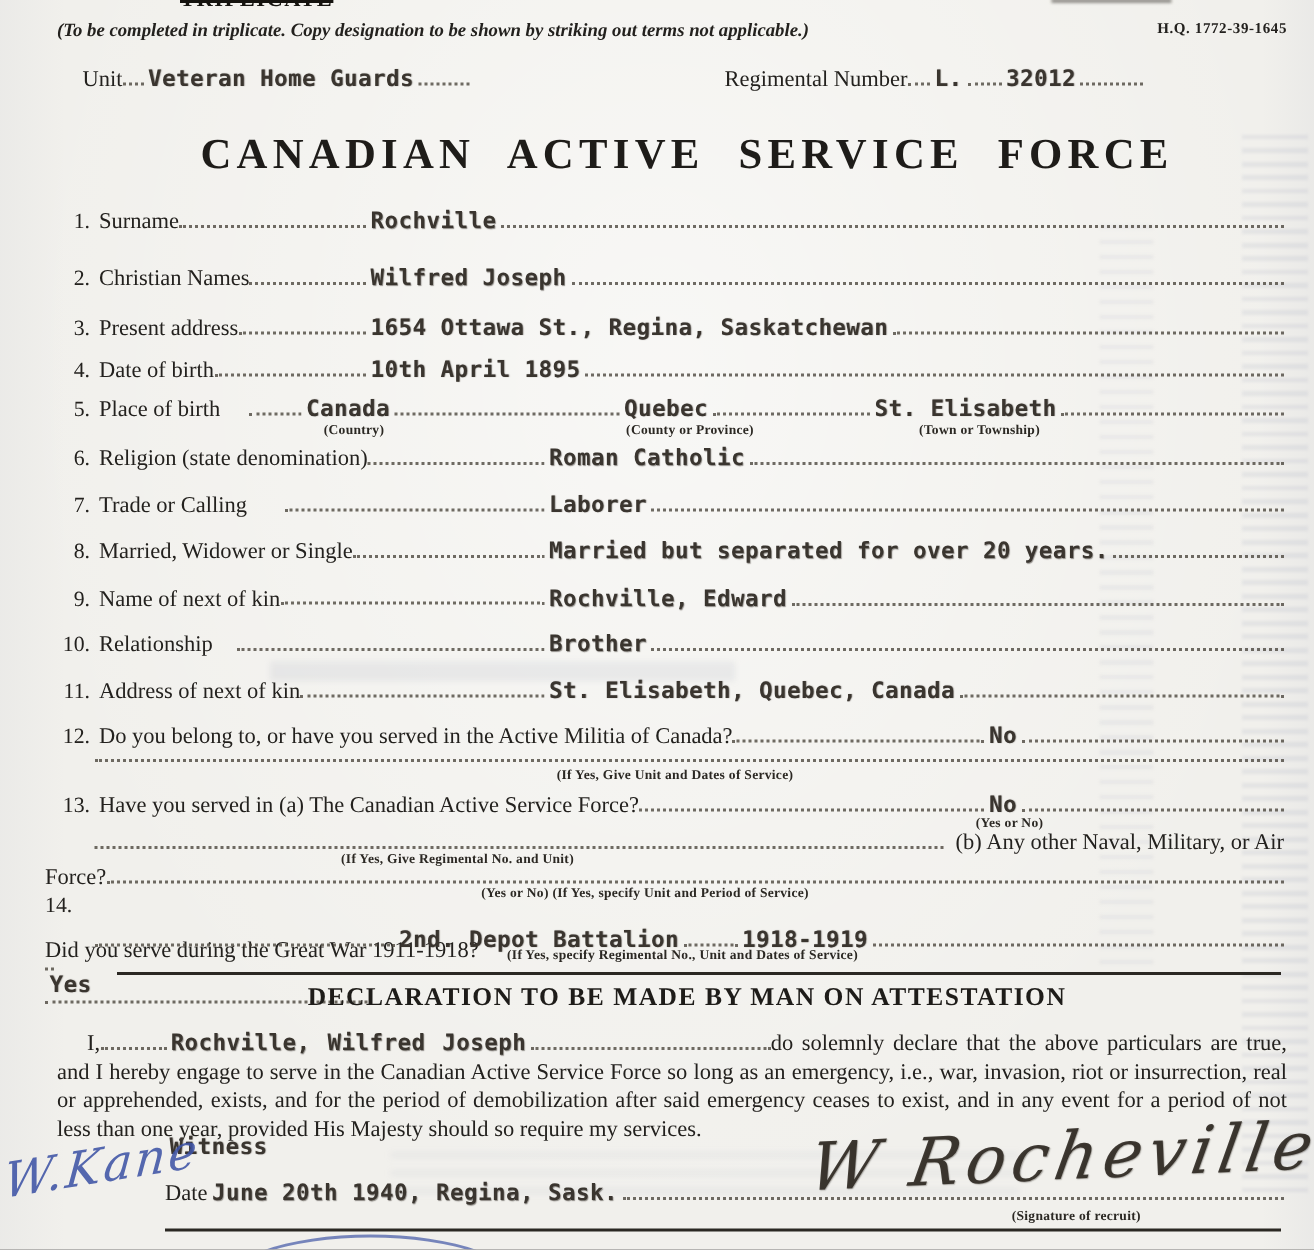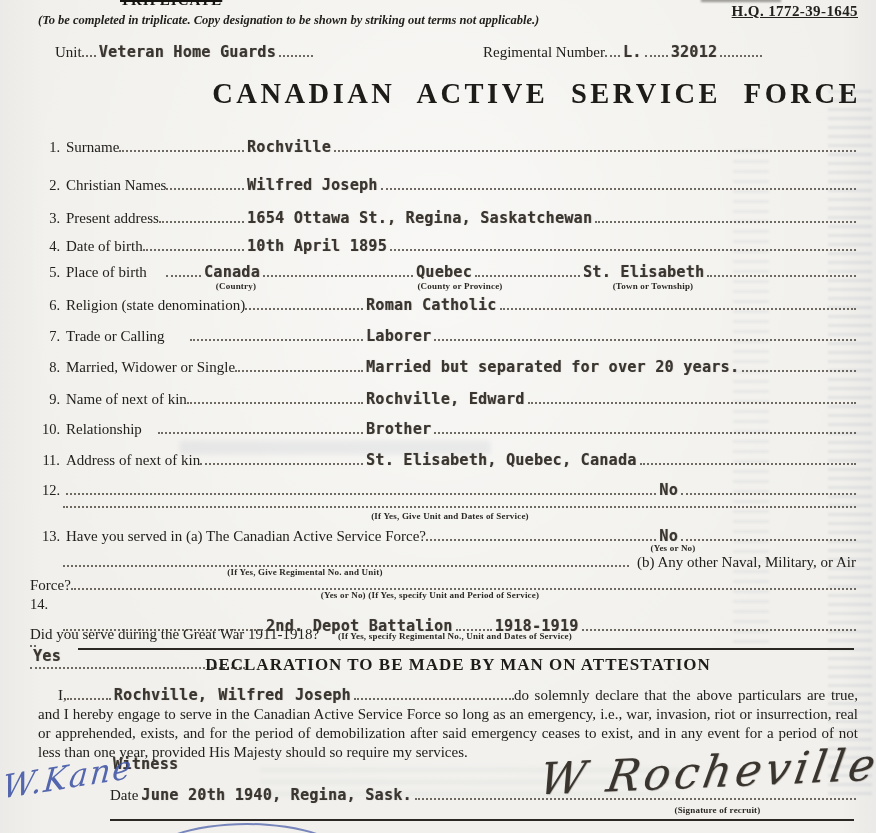--- a/index.html
+++ b/index.html
@@ -55,38 +55,38 @@
 
 <div class="page">
 
   <div class="ghost g1"></div>
   <div class="ghost g2"></div>
   <div class="ghost g3"></div>
   <div class="ghost g4"></div>
   <div class="smudge" style="top:-1px; right:95px; width:80px; height:3px;"></div>
 
   <div class="abs strike" style="left:120px; top:-8px;">TRIPLICATE</div>
-  <div class="abs" style="top:3px; right:18px; font-size:15px; font-weight:700; letter-spacing:0.4px;text-decoration:underline;">H.Q. 1772-39-1645</div>
+  <div class="abs" style="top:14px; right:18px; font-size:10px; font-weight:700; letter-spacing:0.4px;">H.Q. 1772-39-1645</div>
   <div class="abs" style="left:38px; top:13px; font-size:12.5px; font-style:italic; font-weight:700;">(To be completed in triplicate.   Copy designation to be shown by striking out terms not applicable.)</div>
 
   <div class="row" style="left:55px; top:43px;">
     <span class="lbl">Unit</span>
     <span class="dots" style="width:14px;"></span>
     <span class="typed">Veteran Home Guards</span>
     <span class="dots" style="width:34px;"></span>
     <span class="sp" style="width:170px;"></span>
     <span class="lbl">Regimental Number</span>
     <span class="dots" style="width:15px;"></span>
     <span class="typed">L.</span>
     <span class="dots" style="width:23px;"></span>
     <span class="typed">32012</span>
     <span class="dots" style="width:42px;"></span>
   </div>
 
-  <div class="center title" style="top:78px;text-align:right;">CANADIAN ACTIVE SERVICE FORCE</div>
+  <div class="center title" style="top:88px;">CANADIAN ACTIVE SERVICE FORCE</div>
 
   <div class="row" style="top:138px;">
     <span class="num">1.</span>
     <span class="lblbox" style="width:178px;">
         <span class="lbl">Surname</span>
         <span class="dots grow"></span>
       </span>
     <span class="typed">Rochville</span>
     <span class="dots grow"></span>
   </div>
@@ -157,21 +157,21 @@
     <span class="num">8.</span>
     <span class="lblbox" style="width:297px;justify-content:center;">
         <span class="lbl">Married, Widower or Single</span>
         <span class="dots grow"></span>
       </span>
     <span class="typed">Married but separated for over 20 years.</span>
     <span class="dots grow"></span>
   </div>
   <div class="row" style="top:390px;">
     <span class="num">9.</span>
-    <span class="lblbox" style="width:297px;">
+    <span class="lblbox" style="width:297px;align-items:center;">
         <span class="lbl">Name of next of kin</span>
         <span class="dots grow"></span>
       </span>
     <span class="typed">Rochville, Edward</span>
     <span class="dots grow"></span>
   </div>
   <div class="row" style="top:420px;">
     <span class="num">10.</span>
     <span class="lblbox" style="width:297px;gap:16px;">
         <span class="lbl">Relationship</span>
@@ -185,20 +185,21 @@
     <span class="lblbox" style="width:297px;">
         <span class="lbl">Address of next of kin</span>
         <span class="dots grow"></span>
       </span>
     <span class="typed">St. Elisabeth, Quebec, Canada</span>
     <span class="dots grow"></span>
   </div>
 
   <div class="row" style="top:481px;">
     <span class="num">12.</span>
+    <span class="lbl">Do you belong to, or have you served in the Active Militia of Canada?</span>
     <span class="dots grow"></span>
     <span class="typed">No</span>
     <span class="dots" style="width:175px;"></span>
   </div>
   <div class="row" style="left:63px; top:504px;">
     <span class="dots grow"></span>
   </div>
   <span class="cap" style="left:240px; top:511px; width:420px;">(If Yes, Give Unit and Dates of Service)</span>
 
   <div class="row" style="top:527px;">

